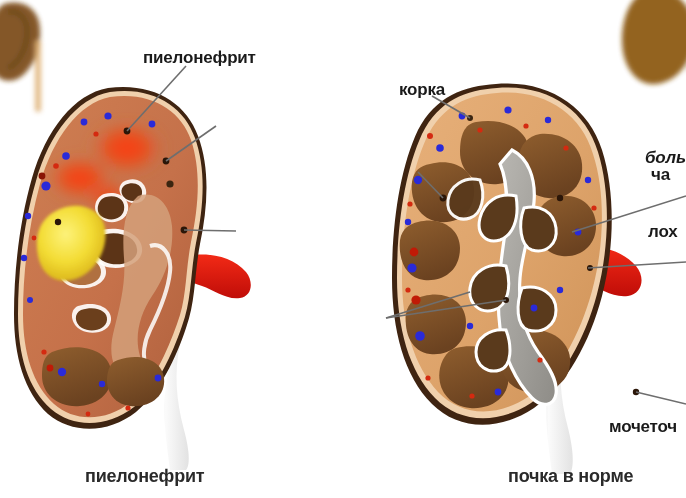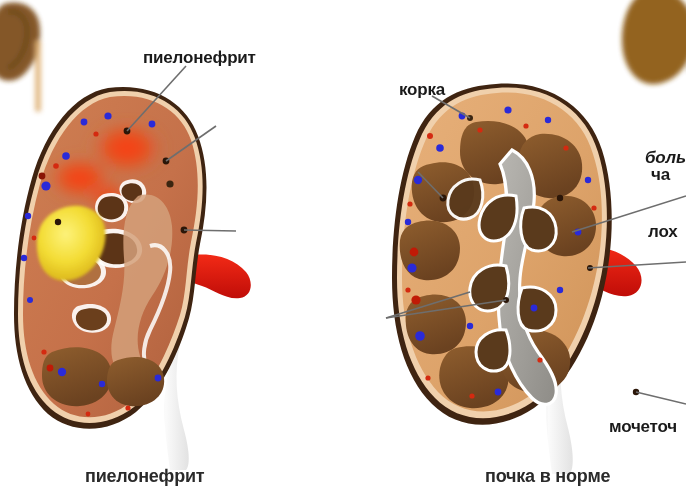--- a/index.html
+++ b/index.html
@@ -278,15 +278,15 @@
   <div class="lbl" style="left:645px;top:148px;font-style:italic;">боль</div>
 
   <div class="lbl" style="left:651px;top:165px;">ча</div>
 
   <div class="lbl" style="left:648px;top:222px;">лох</div>
 
   <div class="lbl" style="left:609px;top:373px;margin-top:44px;">мочеточ</div>
 
   <div class="cap" style="left:85px;top:466px;">пиелонефрит</div>
 
-  <div class="cap" style="left:485px;top:466px;">почка в норме</div>
+  <div class="cap" style="left:508px;top:466px;">почка в норме</div>
 
 </div>
 
 </body></html>

